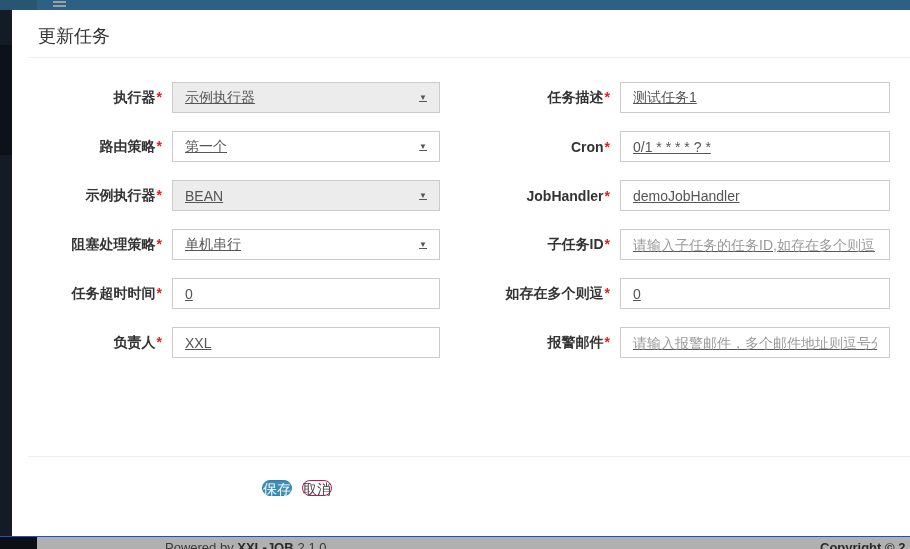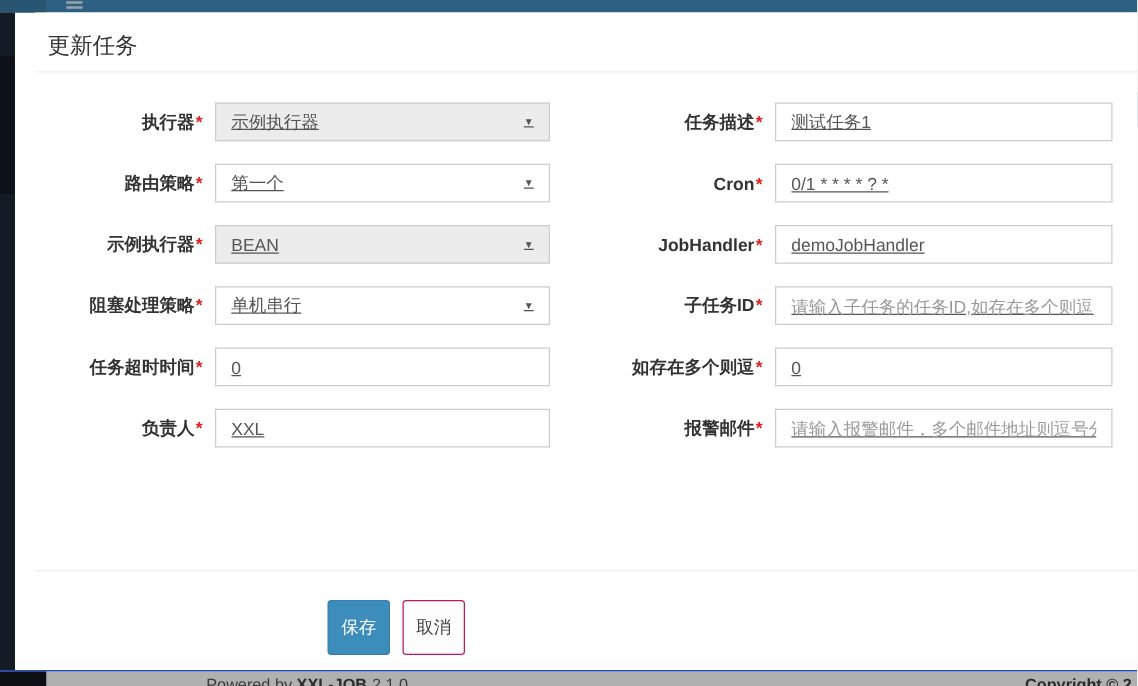--- a/index.html
+++ b/index.html
@@ -52,21 +52,21 @@
   .caret { font-size:8px; color:#555; margin-left:6px; flex:0 0 auto; }
   .ta-wrap { position:relative; width:718px; height:62px; }
   .ta { width:718px; height:62px; resize:none; padding:7px 12px; outline:none; line-height:18px; }
   .resize-grip { position:absolute; right:2px; bottom:2px; width:9px; height:9px;
     background:
       linear-gradient(135deg, transparent 42%, #b9b9b9 42%, #b9b9b9 50%, transparent 50%,
                       transparent 66%, #b9b9b9 66%, #b9b9b9 74%, transparent 74%); }
 
   .btn-divider { position:absolute; left:0; top:446px; width:891px; height:1px; background:#efefef; }
   .btn-bar { position:absolute; left:234px; top:470px; display:flex; gap:10px; }
-  .btn { height:44px; font-size:14px; border-radius:3px; padding:0 10px; cursor:pointer;
+  .btn { height:16px; font-size:14px; border-radius:14px; padding:0 0; cursor:pointer;
     font-family:"Liberation Sans","DejaVu Sans",sans-serif; }
   .btn-save { background:#3c8dbc; border:1px solid #367fa9; color:#fff; }
   .btn-cancel { background:#fdfdfd; border:1px solid #be185d; color:#444; }
 </style>
 </head>
 <body>
 
 <div id="screen">
 
   <div class="topbar">

